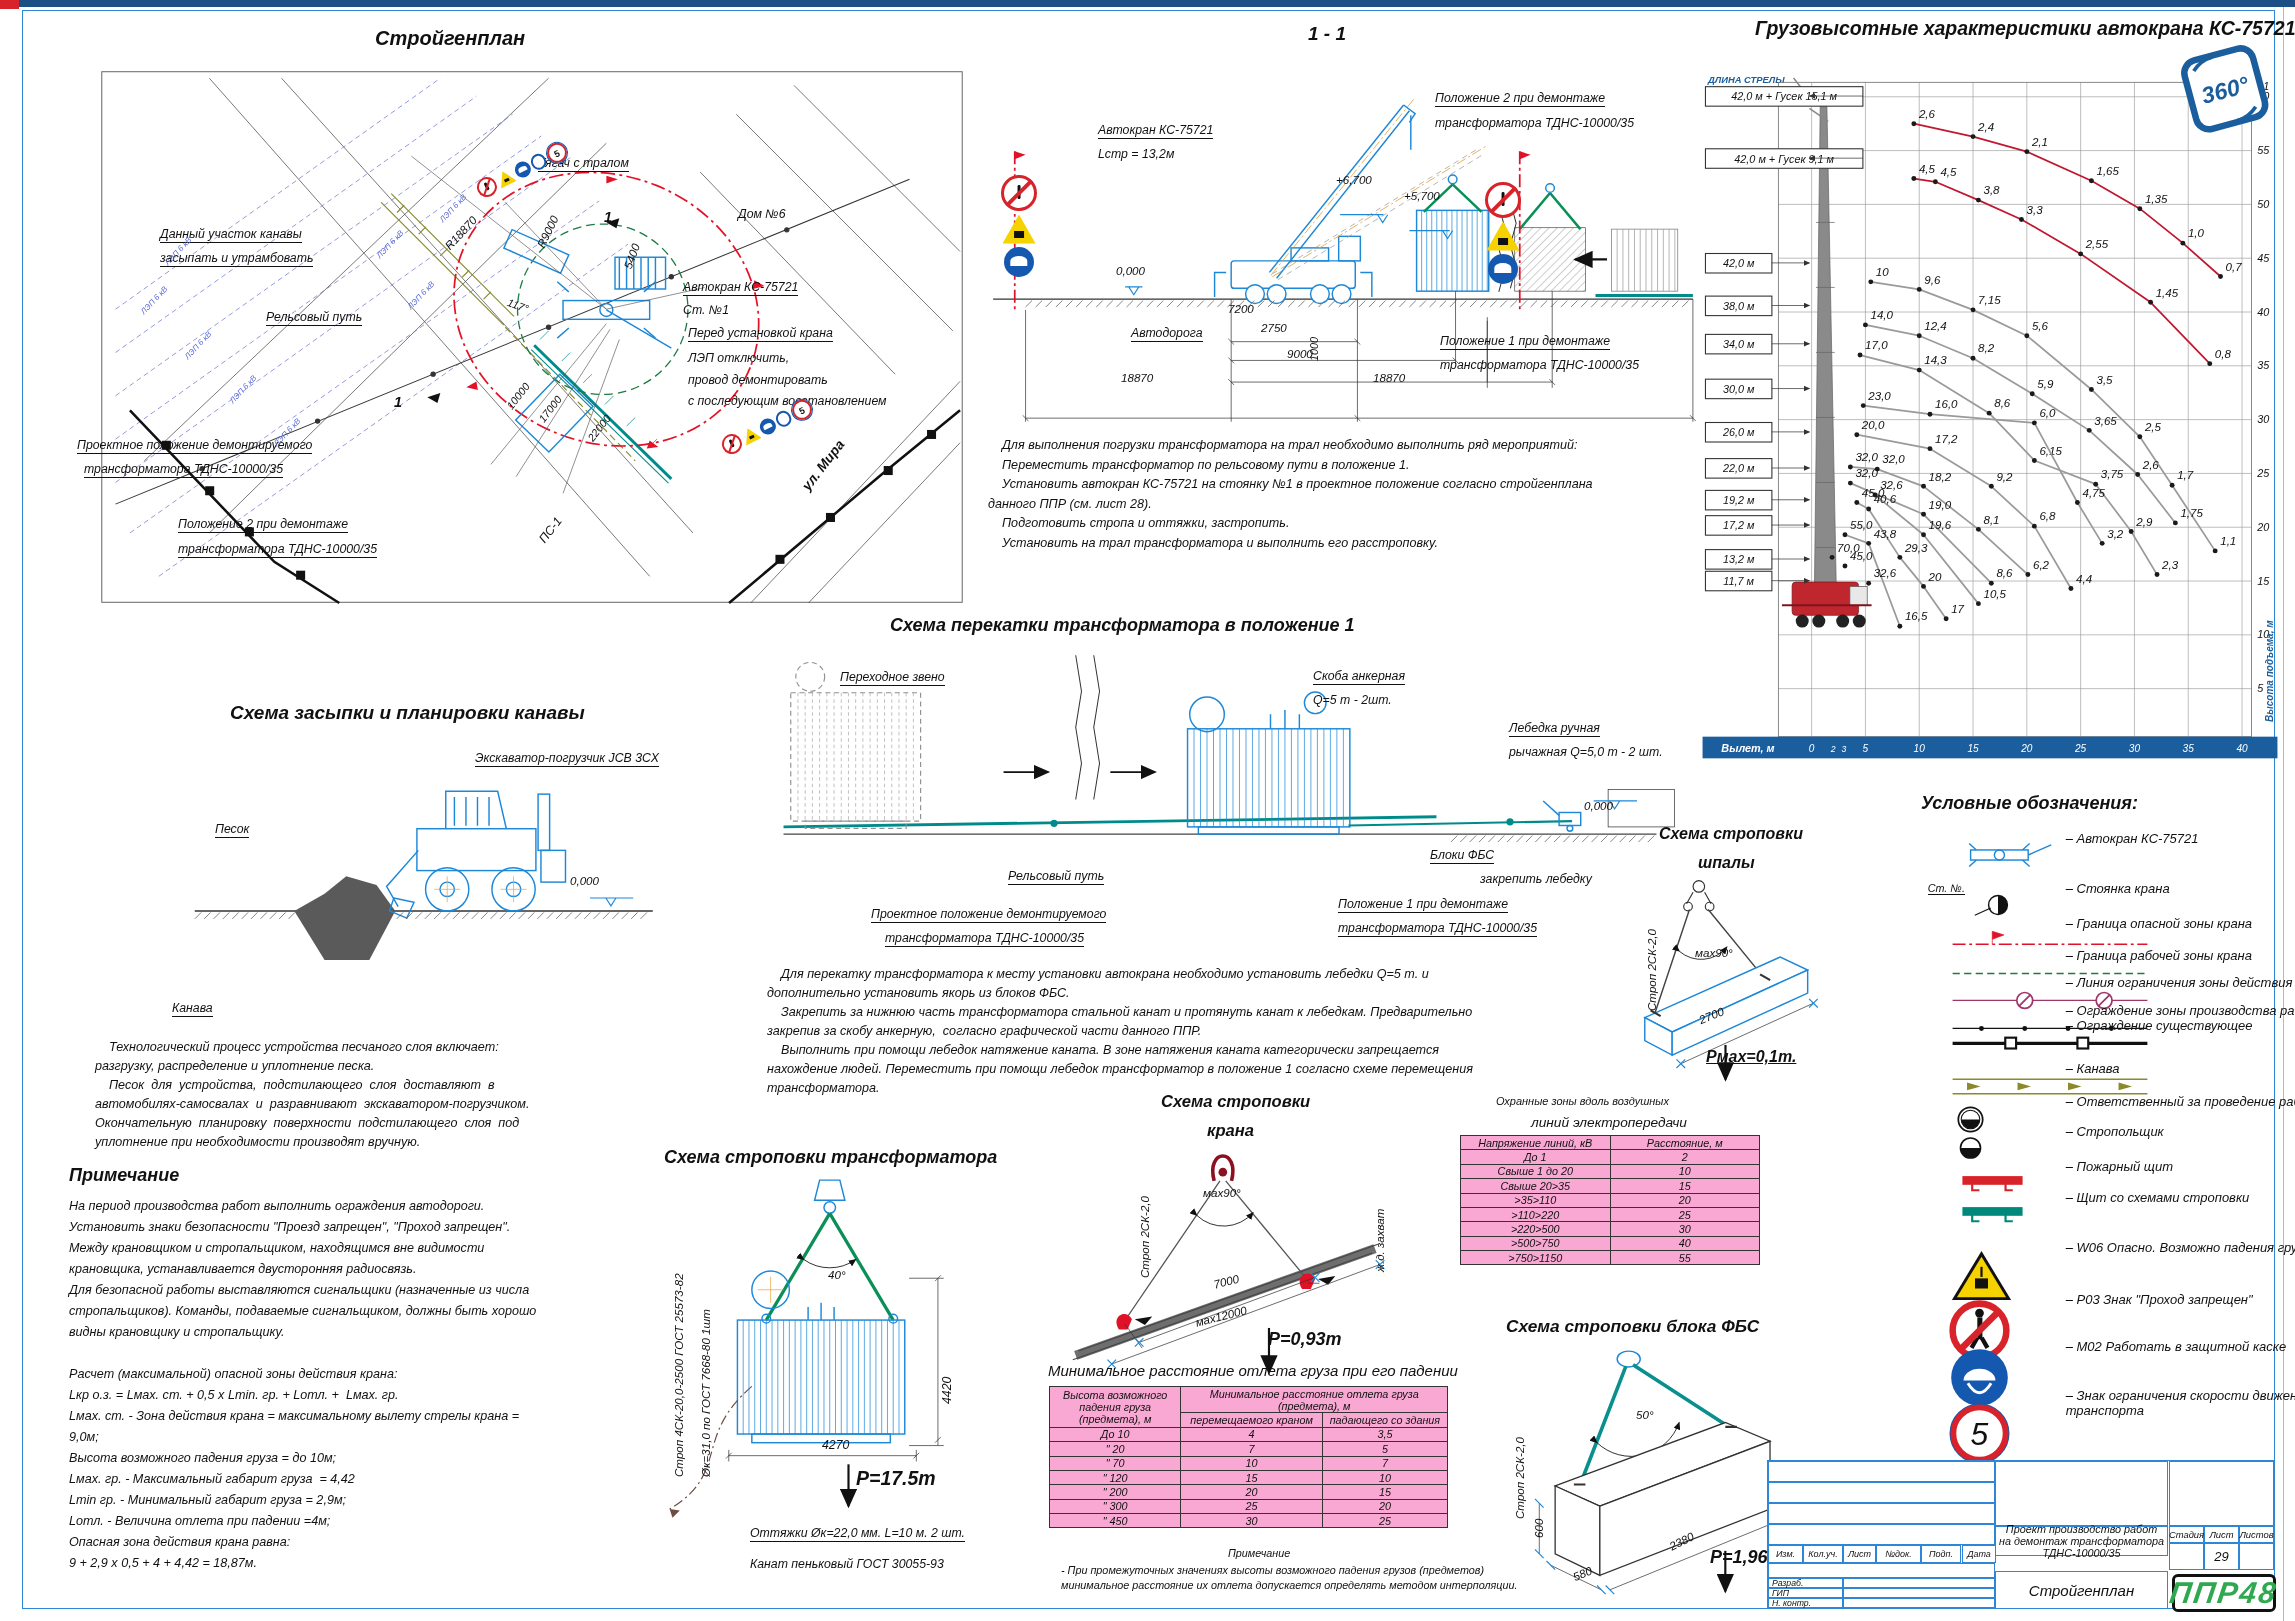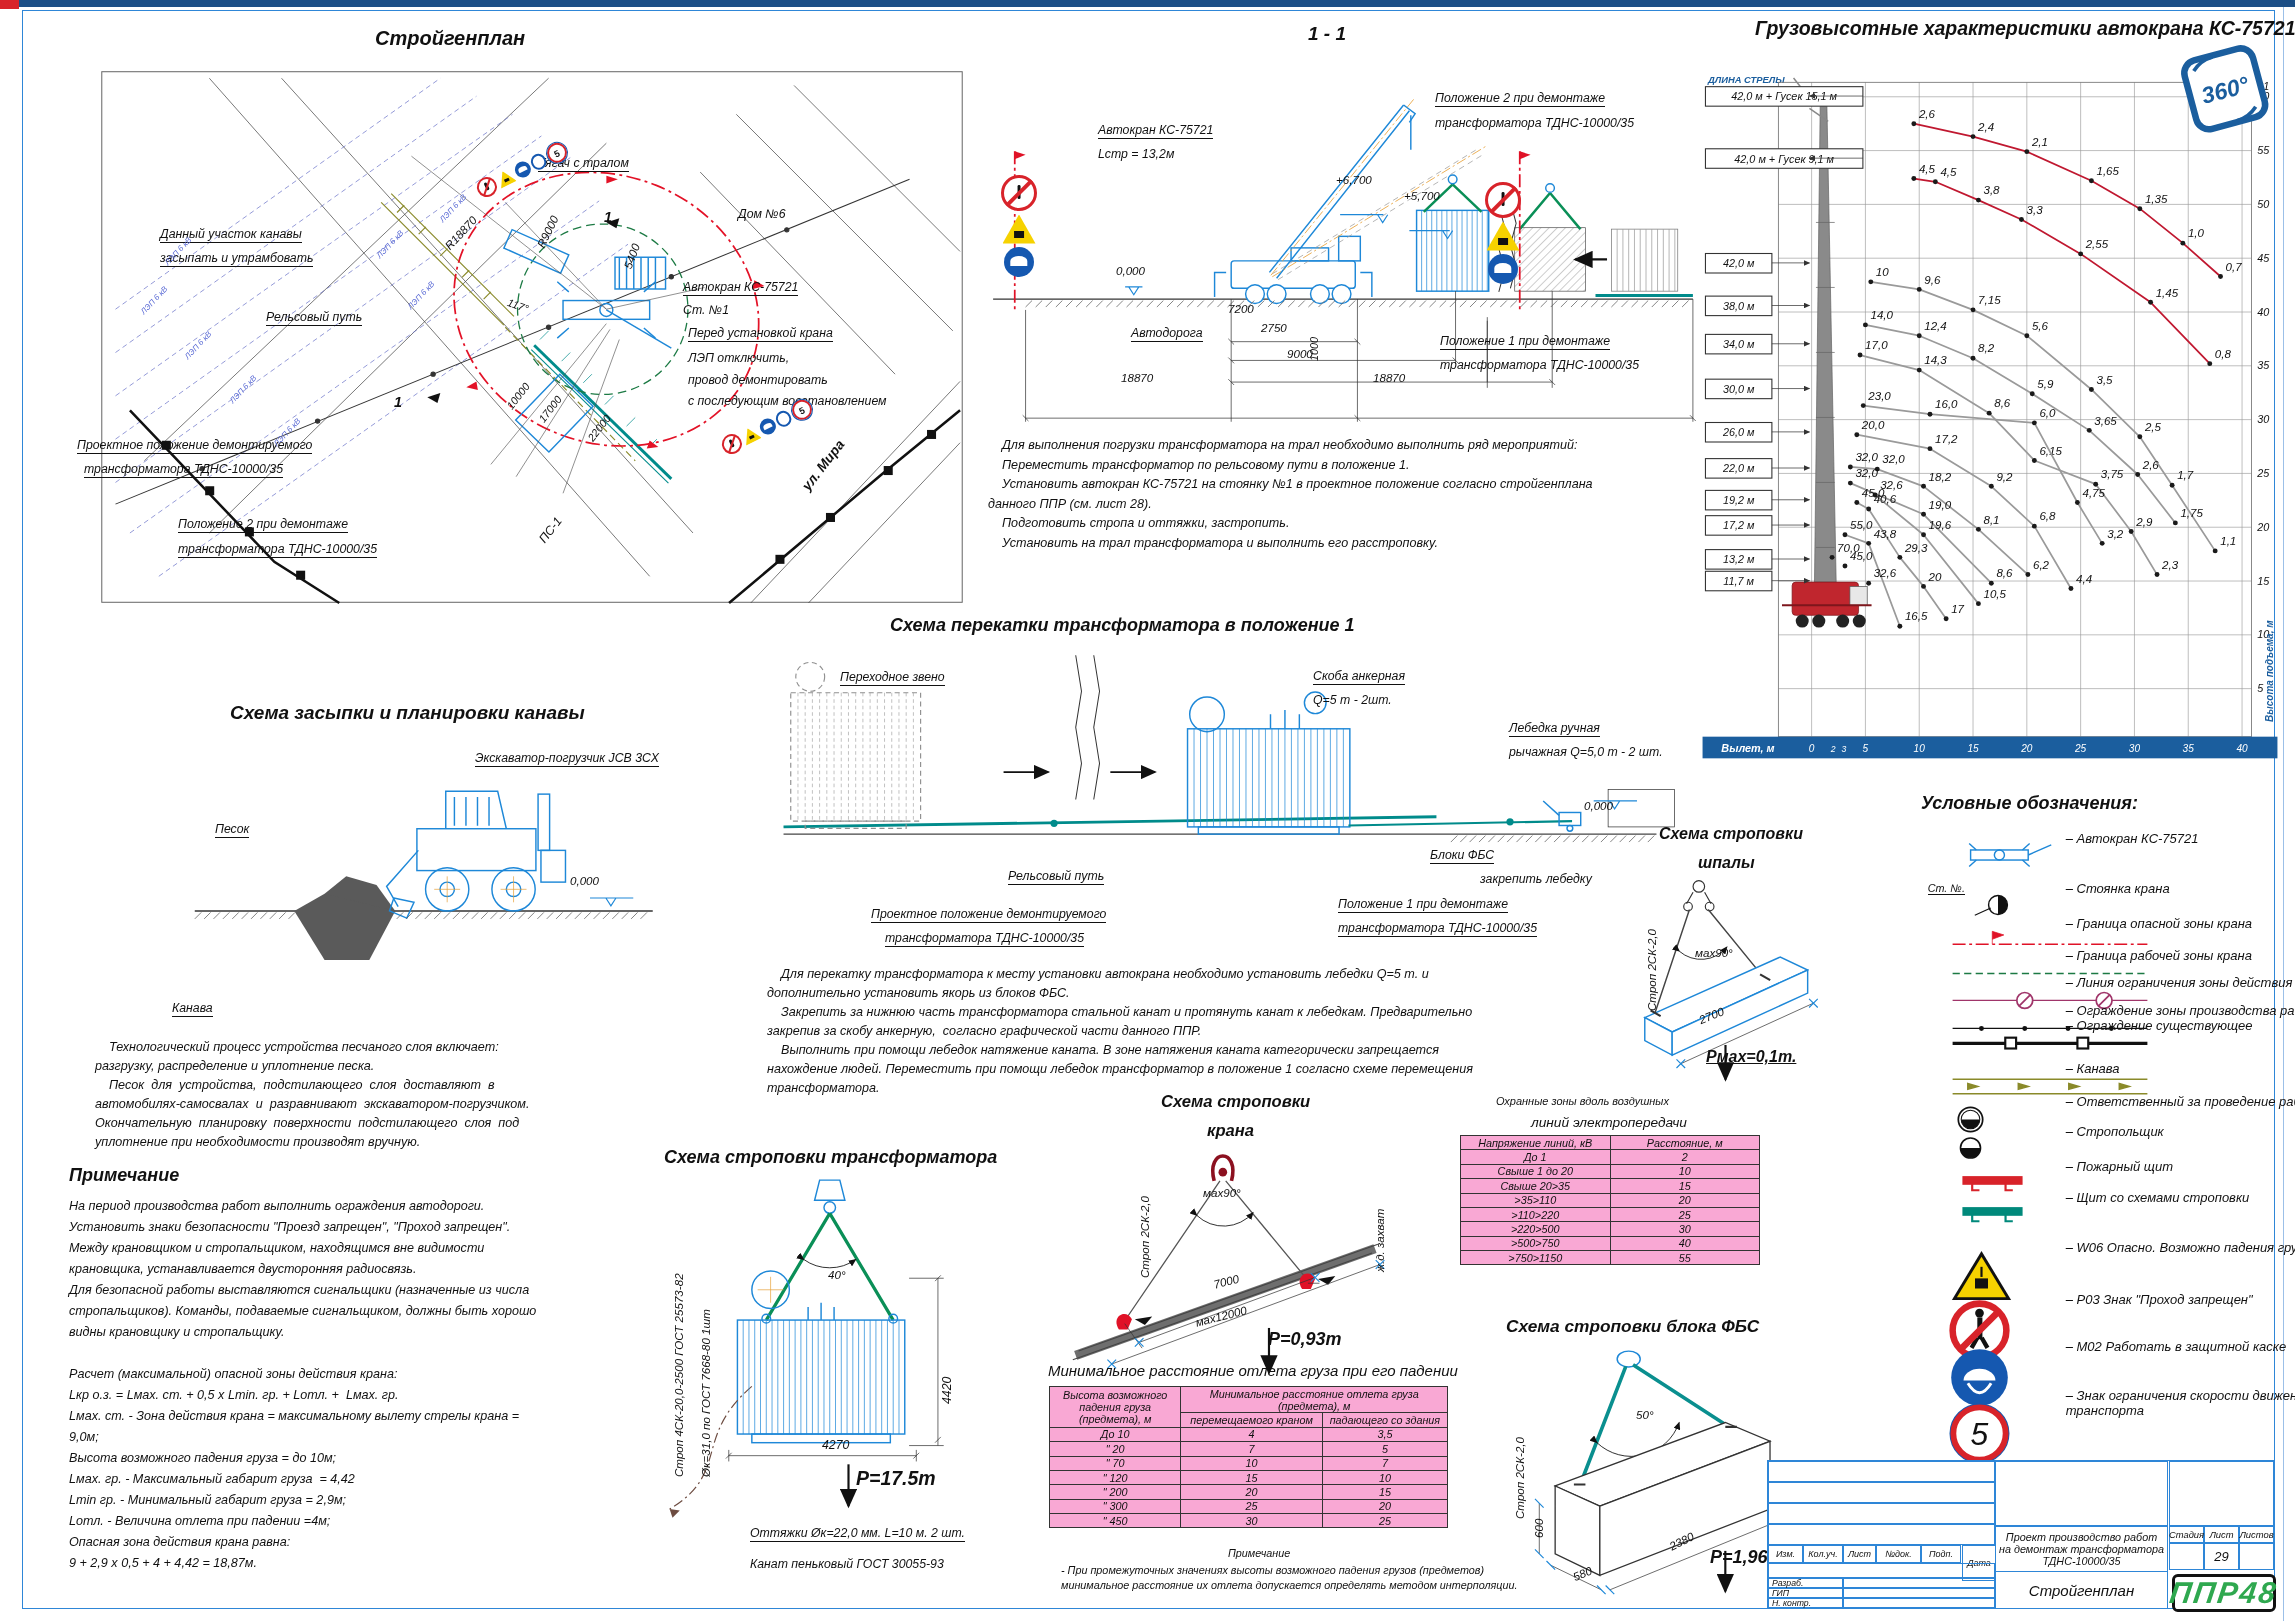--- a/index.html
+++ b/index.html
@@ -1355,33 +1355,33 @@
     <div class="cell" style="left:0;top:0;width:227px;height:21px;"></div>
     <div class="cell" style="left:0;top:21px;width:227px;height:21px;"></div>
     <div class="cell" style="left:0;top:42px;width:227px;height:21px;"></div>
     <div class="cell" style="left:0;top:63px;width:227px;height:21px;"></div>
     <div id="tb-cols" style="position:absolute;left:0;top:84px;width:227px;height:18px;">
         <div class="cell" style="left: 0px; top: 0px; width: 35px; height: 18px; font-size: 9px;">Изм.</div>
         <div class="cell" style="left: 35px; top: 0px; width: 40px; height: 18px; font-size: 9px;">Кол.уч.</div>
         <div class="cell" style="left: 75px; top: 0px; width: 33px; height: 18px; font-size: 9px;">Лист</div>
         <div class="cell" style="left: 108px; top: 0px; width: 45px; height: 18px; font-size: 9px;">№док.</div>
         <div class="cell" style="left: 153px; top: 0px; width: 40px; height: 18px; font-size: 9px;">Подп.</div>
-        <div class="cell" style="left: 194px; top: 0px; width: 34px; height: 36px; font-size: 9px;">Дата</div>
+        <div class="cell" style="left: 194px; top: 0px; width: 34px; height: 18px; font-size: 9px;">Дата</div>
       </div>
     <div class="cell" style="left:0;top:102px;width:227px;height:15px;"></div>
     <div id="tb-rows" style="position:absolute;left:0;top:117px;width:227px;height:30px;">
         <div class="cell" style="left: 0px; top: 0px; width: 75px; height: 10px; font-size: 8.7px; justify-content: flex-start; padding-left: 2.9px;">Разраб.</div>
         <div class="cell" style="left: 75px; top: 0px; width: 152px; height: 10px;"></div>
         <div class="cell" style="left: 0px; top: 10px; width: 75px; height: 10px; font-size: 8.7px; justify-content: flex-start; padding-left: 2.9px;">ГИП</div>
         <div class="cell" style="left: 75px; top: 10px; width: 152px; height: 10px;"></div>
         <div class="cell" style="left: 0px; top: 20px; width: 75px; height: 10px; font-size: 8.7px; justify-content: flex-start; padding-left: 2.9px;">Н. контр.</div>
         <div class="cell" style="left: 75px; top: 20px; width: 152px; height: 10px;"></div>
       </div>
     <div class="cell" style="left:227px;top:0;width:173px;height:65px;"></div>
-    <div class="cell" style="left:227px;top:65px;width:173px;height:46px;font-size:10.8px;white-space:pre-line;text-align:center;">Проект производство работ
+    <div class="cell" style="left:227px;top:65px;width:173px;height:30px;font-size:10.8px;white-space:pre-line;text-align:center;">Проект производство работ
 на демонтаж трансформатора
 ТДНС-10000/35</div>
     <div class="cell" style="left:227px;top:110px;width:173px;height:38px;font-size:15px;">Стройгенплан</div>
     <div class="cell" style="left:401px;top:0;width:105px;height:65px;"></div>
     <div class="cell" style="left:401px;top:65px;width:35px;height:17.3px;font-size:9.4px;">Стадия</div>
     <div class="cell" style="left:436px;top:65px;width:35px;height:17.3px;font-size:9.4px;">Лист</div>
     <div class="cell" style="left:471px;top:65px;width:35px;height:17.3px;font-size:9.4px;">Листов</div>
     <div class="cell" style="left:401px;top:82px;width:35px;height:27.4px;"></div>
     <div class="cell" style="left:436px;top:82px;width:35px;height:27.4px;font-size:13px;">29</div>
     <div class="cell" style="left:471px;top:82px;width:35px;height:27.4px;"></div>

